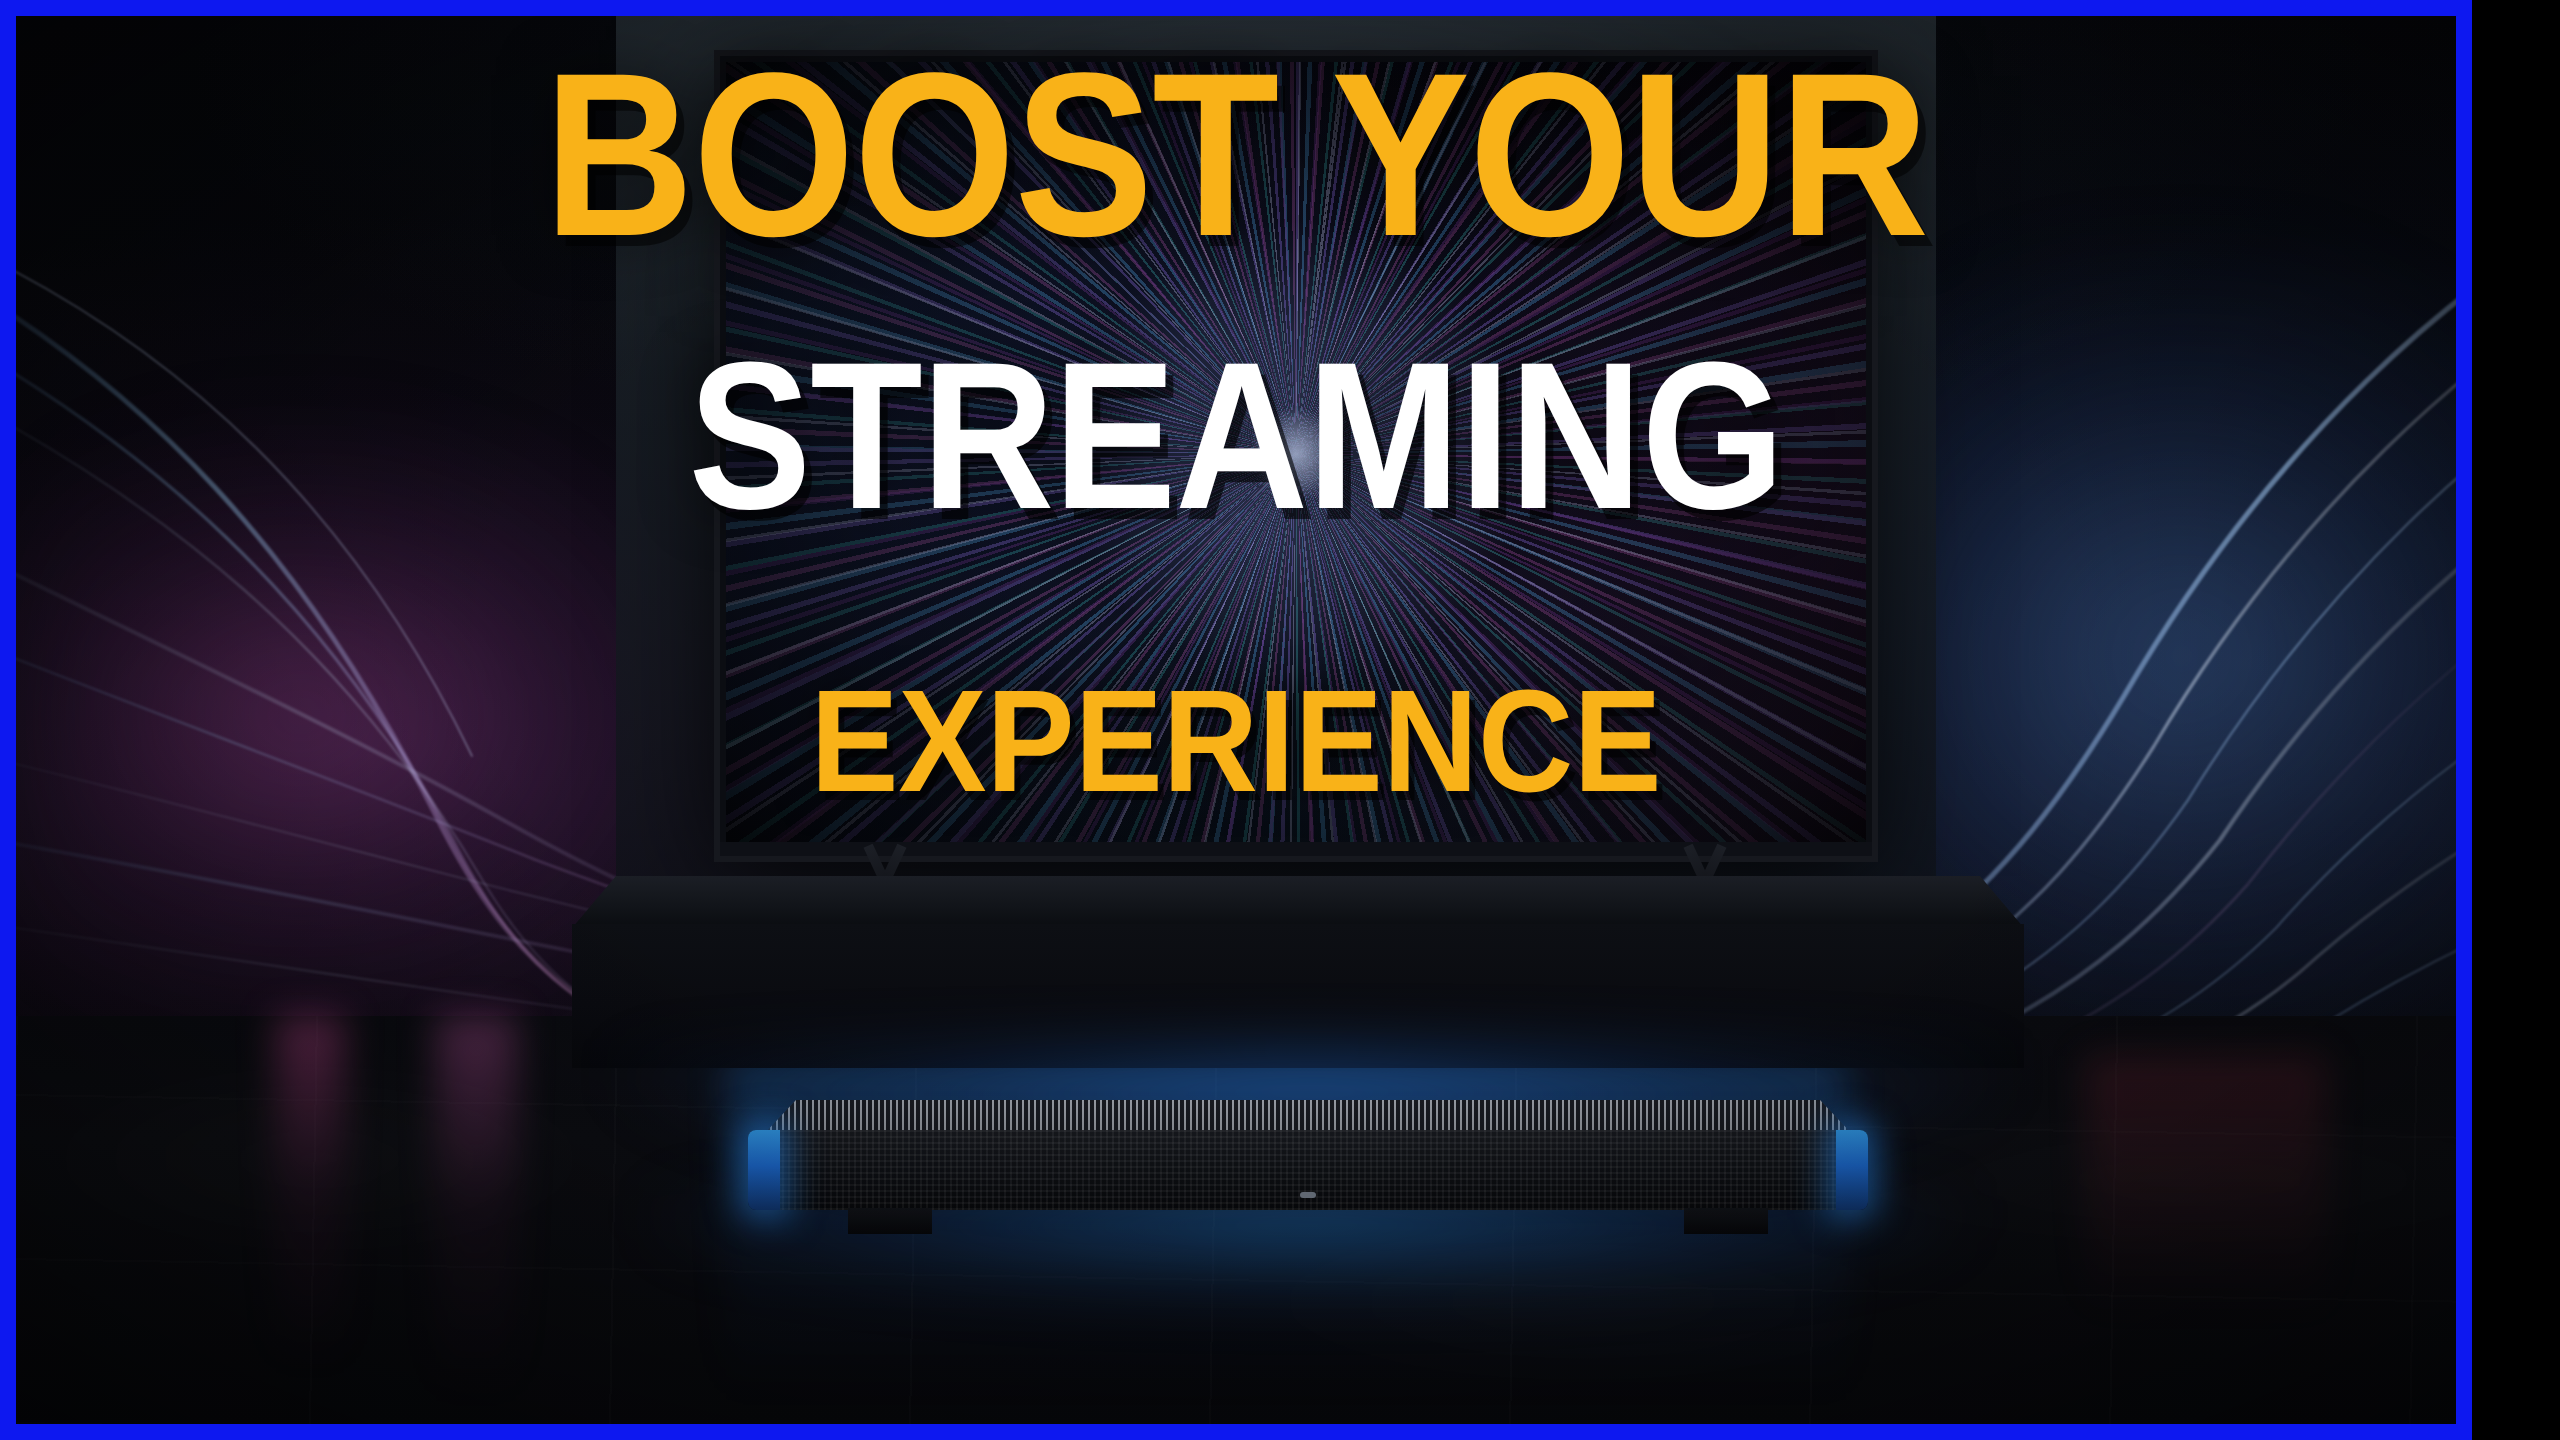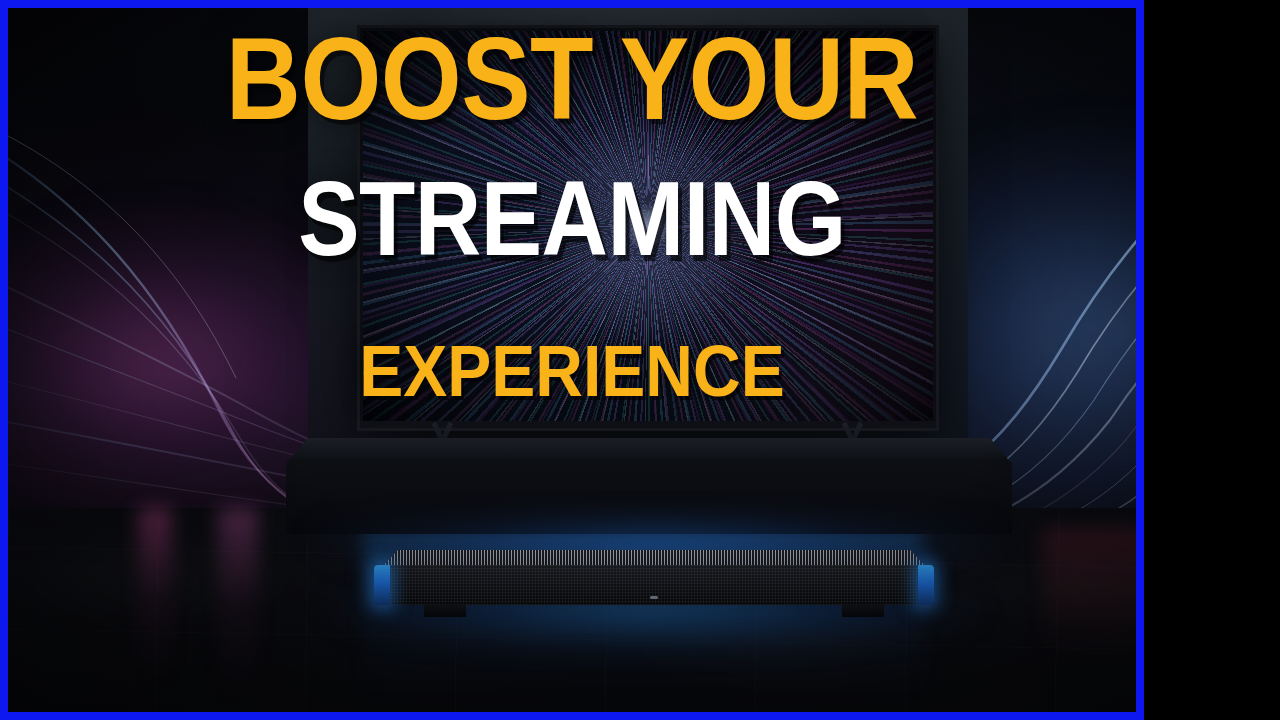--- a/index.html
+++ b/index.html
@@ -1,21 +1,21 @@
 <!DOCTYPE html>
 <html><head>
 <meta charset="utf-8">
 <style>
   html,body{margin:0;padding:0;background:#000;}
   body{width:1280px;height:720px;overflow:hidden;
        font-family:"Liberation Sans","DejaVu Sans",sans-serif;}
 
   
   .thumb{
-    position:relative;width:1144px;height:720px;overflow:hidden;
+    position:relative;width:1236px;height:720px;overflow:hidden;
     background:#000;box-sizing:border-box;text-decoration:underline;
   }
   .frame-border{
     position:absolute;inset:0;box-sizing:border-box;
     border:8px solid #0d18f0;pointer-events:none;z-index:90;
   }
 
   
   .scene{
     position:absolute;left:8px;top:8px;width:1264px;height:704px;

